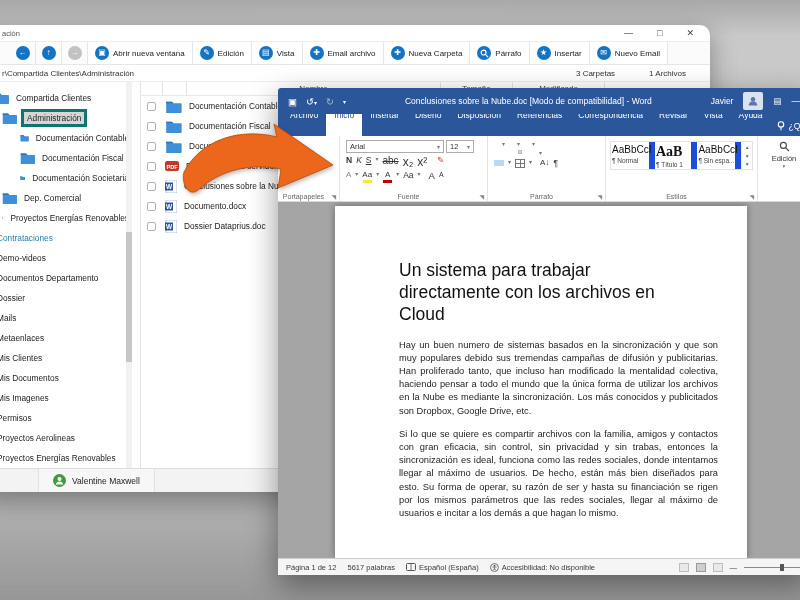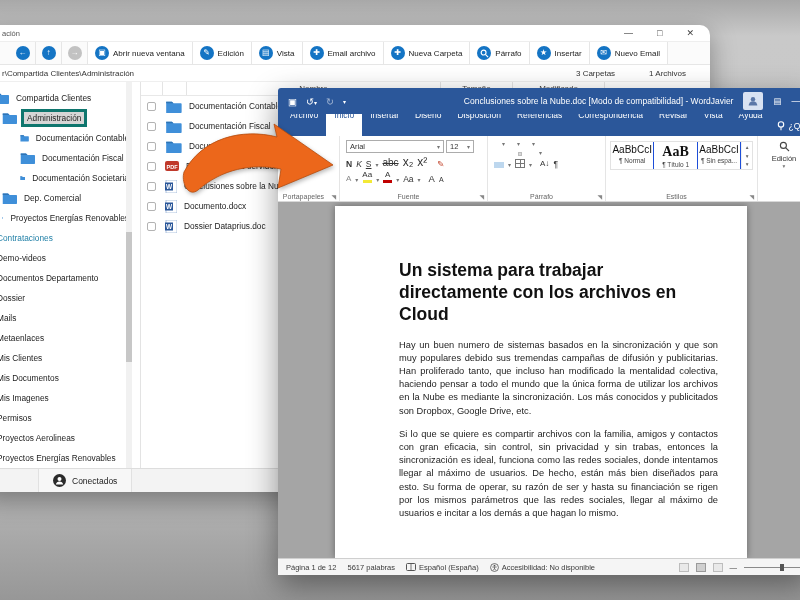--- a/index.html
+++ b/index.html
@@ -51,64 +51,64 @@
   .callout-arrow{position:absolute;left:180px;top:122px;z-index:50;
     filter:drop-shadow(1px 2px 2px rgba(0,0,0,.28))}
 
   
   .wd-window{position:absolute;left:278px;top:88px;width:532px;height:487px;background:#fff;
     box-shadow:0 10px 30px rgba(0,0,0,.42);z-index:10;display:flex;flex-direction:column;border-radius:3px 0 0 0}
   .wd-titlebar{height:26px;background:#2b579a;color:#fff;display:flex;align-items:center;
     font-size:8.5px;padding:0 10px;border-radius:3px 0 0 0}
   .qat{display:flex;gap:9px;align-items:center;font-size:9.5px}
   .qat .dim{opacity:.55}.qat .tiny{font-size:6px}
-  .wd-title{flex:1;text-align:right;white-space:nowrap;overflow:hidden}
+  .wd-title{flex:1;text-align:center;white-space:nowrap;overflow:hidden}
   .wd-right{display:flex;align-items:center;gap:10px}
   .wd-avatar{width:20px;height:18px;background:#d8e2f3;border-radius:2px;display:flex;align-items:center;justify-content:center}
   .wd-tabs{height:22px;background:#2b579a;display:flex;align-items:flex-end;padding-left:4px;color:#fff;
     font-size:8.5px;overflow:hidden;white-space:nowrap}
   .tab{padding:4px 8px 16px}
   .tab.active{background:#fff;color:#2b579a;border-radius:2px 2px 0 0}
   .tellme{display:flex;align-items:center;gap:4px;padding:4px 6px 5px}
   .wd-ribbon{height:66px;background:#fff;border-bottom:1px solid #d8d8d8;display:flex;overflow:hidden}
   .grp{border-right:1px solid #e5e5e5;position:relative;flex-shrink:0}
   .grp-label{position:absolute;bottom:1px;left:0;right:10px;text-align:center;font-size:7px;color:#666}
   .launcher{position:absolute;bottom:1px;right:3px;font-size:6px;color:#888}
   .g-clip{width:62px}.g-font{width:148px}.g-par{width:118px}.g-sty{width:152px}.g-edit{flex:1;border-right:none}
   .combo{border:1px solid #acacac;height:13px;font-size:7.5px;color:#333;padding:0 3px;
     display:flex;align-items:center;justify-content:space-between;background:#fff}
-  .irow{display:flex;align-items:flex-end;gap:4px;margin:3px 6px 0;font-size:8.5px;color:#333;line-height:1}
+  .irow{display:flex;align-items:flex-start;gap:4px;margin:3px 6px 0;font-size:8.5px;color:#333;line-height:1}
   .irow .b{font-weight:bold}.irow .i{font-style:italic}.irow .u{text-decoration:underline}
   .irow .st{text-decoration:line-through;font-size:10px}
   .irow .sm{font-size:12px}.irow .mini{font-size:6px;color:#777}
   .clrstack{display:flex;flex-direction:column;align-items:center;line-height:1;font-size:8px}
   .bar{width:9px;height:3px;margin-top:1px}
   .lines{width:11px;height:8px;background:repeating-linear-gradient(to bottom,#555 0 1px,transparent 1px 3px)}
   .lines.short{background:
      linear-gradient(#555,#555) left 0 top 0/11px 1px no-repeat,
      linear-gradient(#555,#555) left 0 top 3px/8px 1px no-repeat,
      linear-gradient(#555,#555) left 0 top 6px/11px 1px no-repeat}
   .libox{padding:1px;border:1px solid transparent}
   .libox.active{background:#d9d9d9;border-color:#bdbdbd}
   .grid9{width:10px;height:9px;border:1px solid #777;background:
      linear-gradient(#777,#777) center/100% 1px no-repeat,
      linear-gradient(#777,#777) center/1px 100% no-repeat}
   .styles-gallery{display:flex;margin:5px 4px 0;border:1px solid #e2e2e2}
-  .style-card{width:44px;text-align:center;padding:2px 1px 1px;border-right:1px solid #1d4ed8}
+  .style-card{width:44px;padding:2px 1px 1px;border-right:6px solid #1d4ed8}
   .style-prev{font-size:10px;color:#111;line-height:1.1}
   .style-prev.title{font-family:"Liberation Serif",serif;font-weight:bold;font-size:14px}
   .style-name{font-size:6.5px;color:#444;margin-top:2px;white-space:nowrap}
   .gal-arrows{width:11px;display:flex;flex-direction:column;align-items:center;justify-content:space-between;
     padding:2px 0;font-size:5.5px;color:#666;border-left:1px solid #f0f0f0}
   .ed-box{margin:5px auto 0;width:36px;text-align:center;font-size:7.5px;color:#333}
   .ed-box .mag{margin:0 auto 2px}
   .wd-doc{flex:1;background:#a5a5a5;position:relative;overflow:hidden}
   .page{position:absolute;left:57px;top:4px;width:412px;height:calc(100% - 4px);background:#fff;
     box-shadow:0 0 7px rgba(0,0,0,.38);padding:54px 29px 0 64px;overflow:hidden}
-  .doc-heading{font-size:17.5px;font-weight:bold;color:#111;line-height:1.25;white-space:pre-line;margin-bottom:13px}
+  .doc-heading{font-size:17.5px;font-weight:normal;color:#111;line-height:1.25;white-space:pre-line;margin-bottom:13px}
   .doc-p{font-size:9.3px;line-height:1.42;text-align:justify;color:#1d1d1d;margin-bottom:10px}
   .wd-status{height:17px;background:#f5f5f5;border-top:1px solid #cfcfcf;display:flex;align-items:center;
     font-size:7.5px;color:#3a3a3a;padding:0 8px;gap:11px;white-space:nowrap}
   .ws-right{margin-left:auto;display:flex;align-items:center;gap:7px}
   .vicon{width:10px;height:9px;background:#e9e9e9;border:1px solid #bdbdbd}
   .vicon.active{background:#cfcfcf;border-color:#9a9a9a}
   .ztrack{width:58px;height:1px;background:#8a8a8a;position:relative}
   .zknob{position:absolute;left:62%;top:-3px;width:4px;height:7px;background:#555}
   .acc-item{display:flex;align-items:center;gap:3px}
 </style>
@@ -355,25 +355,25 @@
             </svg>
           </span>
           <span class="nm">Dossier Dataprius.doc</span>
         </div>
     </div>
   </div>
 
   <div class="fm-status">
     <span class="pill">
       <svg width="13" height="13" viewBox="0 0 13 13">
-          <circle cx="6.5" cy="6.5" r="6.5" fill="#2b2b2b"></circle>
+          <circle cx="6.5" cy="6.5" r="6.5" fill="#3e9c3e"></circle>
           <circle cx="6.5" cy="5" r="2" fill="#fff"></circle>
           <path d="M2.8 10.5a3.8 3.8 0 0 1 7.4 0z" fill="#fff"></path>
         </svg>
-      <span>Conectados</span>
+      <span>Valentine Maxwell</span>
     </span>
   </div>
 </div>
 
 <div class="wd-window">
   <div class="wd-titlebar">
     <span class="qat">
       <span>▣</span>
       <span><span>↺</span><span class="tiny">▾</span></span>
       <span class="dim">↻</span>

